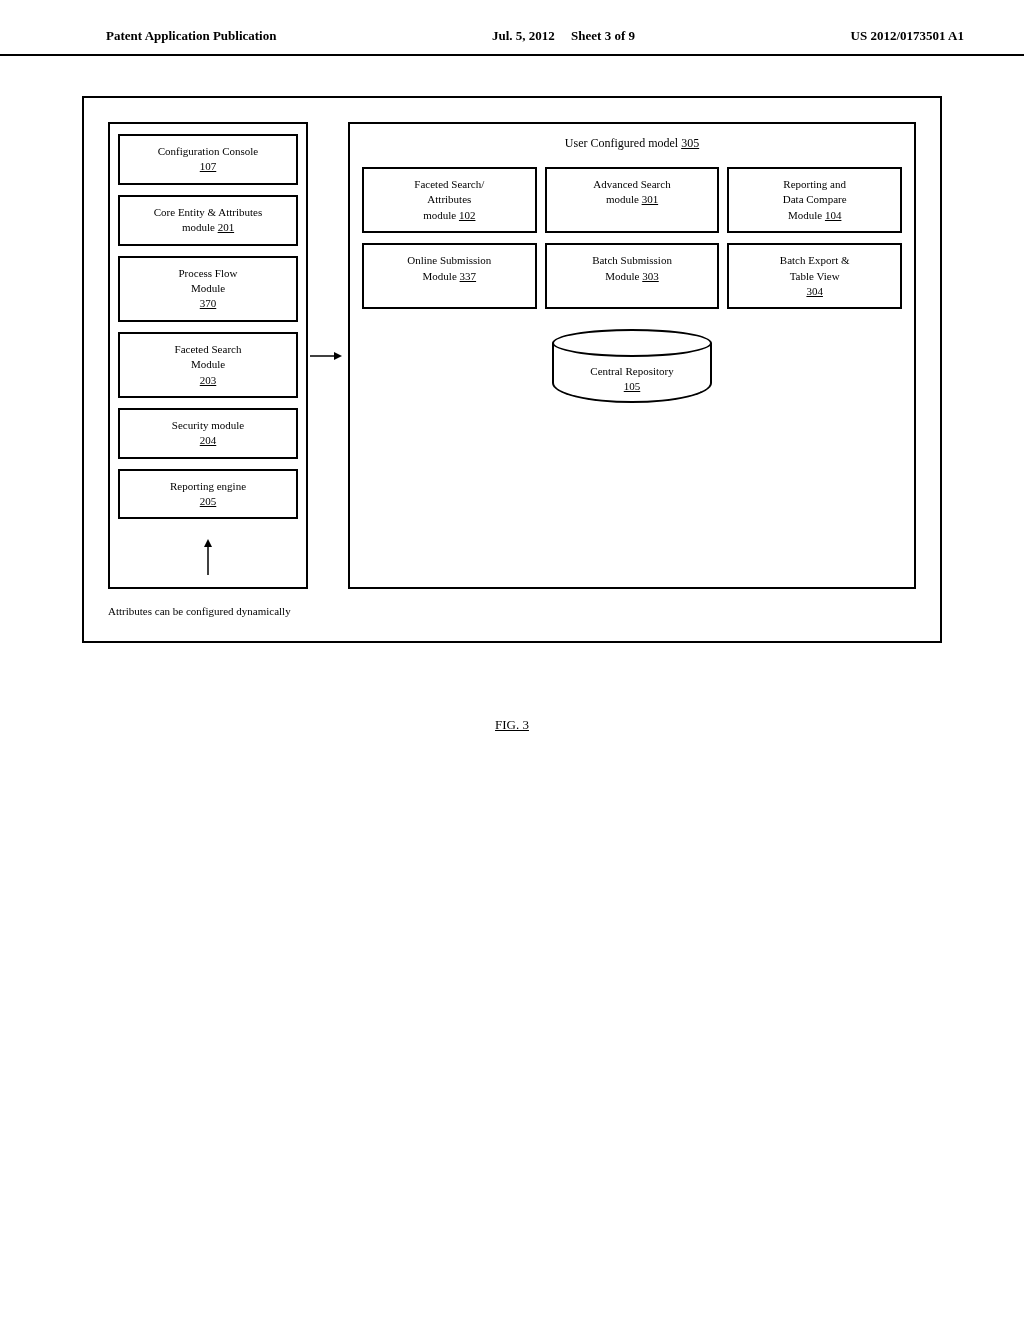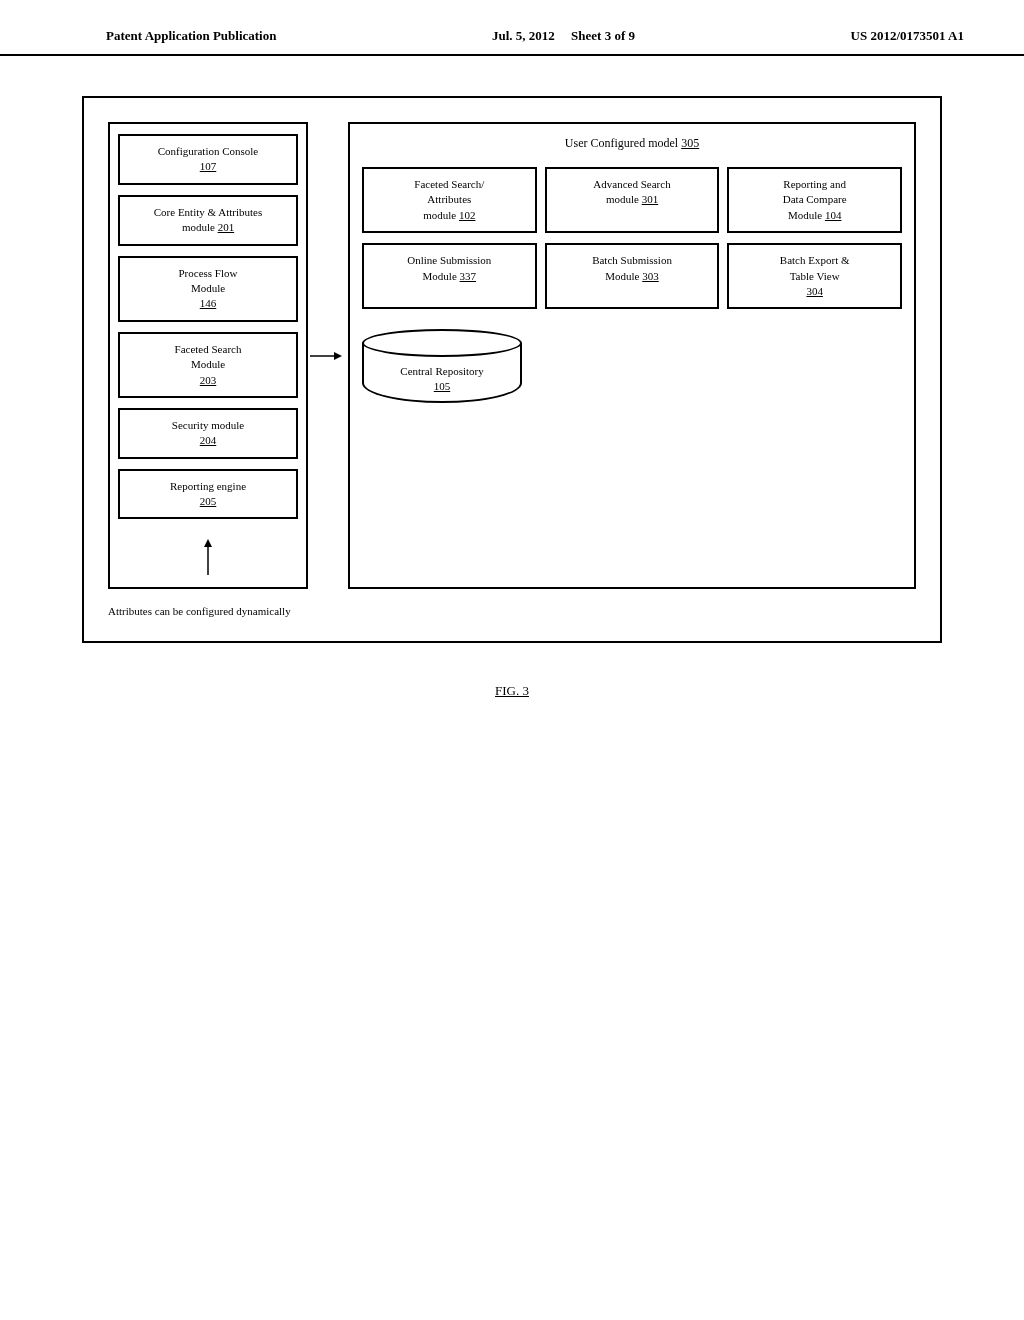--- a/index.html
+++ b/index.html
@@ -35,20 +35,21 @@
       font-weight: bold;
       text-align: right;
     }
 
     
     .main-content {
       padding: 40px 48px;
       display: flex;
       flex-direction: column;
       align-items: center;
+      gap: 34px;
     }
 
     
     .diagram-outer {
       border: 2px solid #000;
       width: 860px;
       padding: 24px;
       background: #fff;
       position: relative;
     }
@@ -116,20 +117,21 @@
       background: #fff;
     }
 
     .right-box .underline {
       text-decoration: underline;
     }
 
     
     .repository-area {
       display: flex;
+      justify-content: center;
       align-items: center;
       padding: 10px 0;
     }
 
     .cylinder-wrapper {
       display: flex;
       flex-direction: column;
       align-items: center;
       width: 160px;
     }
@@ -238,21 +240,21 @@
         </div>
 
         <div class="left-box">
           <span>Core Entity &amp; Attributes</span><br>
           <span>module</span> <span class="underline">201</span>
         </div>
 
         <div class="left-box">
           <span>Process Flow</span><br>
           <span>Module</span><br>
-          <span class="underline">146</span>
+          <span class="underline">370</span>
         </div>
 
         <div class="left-box">
           <span>Faceted Search</span><br>
           <span>Module</span><br>
           <span class="underline">203</span>
         </div>
 
         <div class="left-box">
           <span>Security module</span><br>

